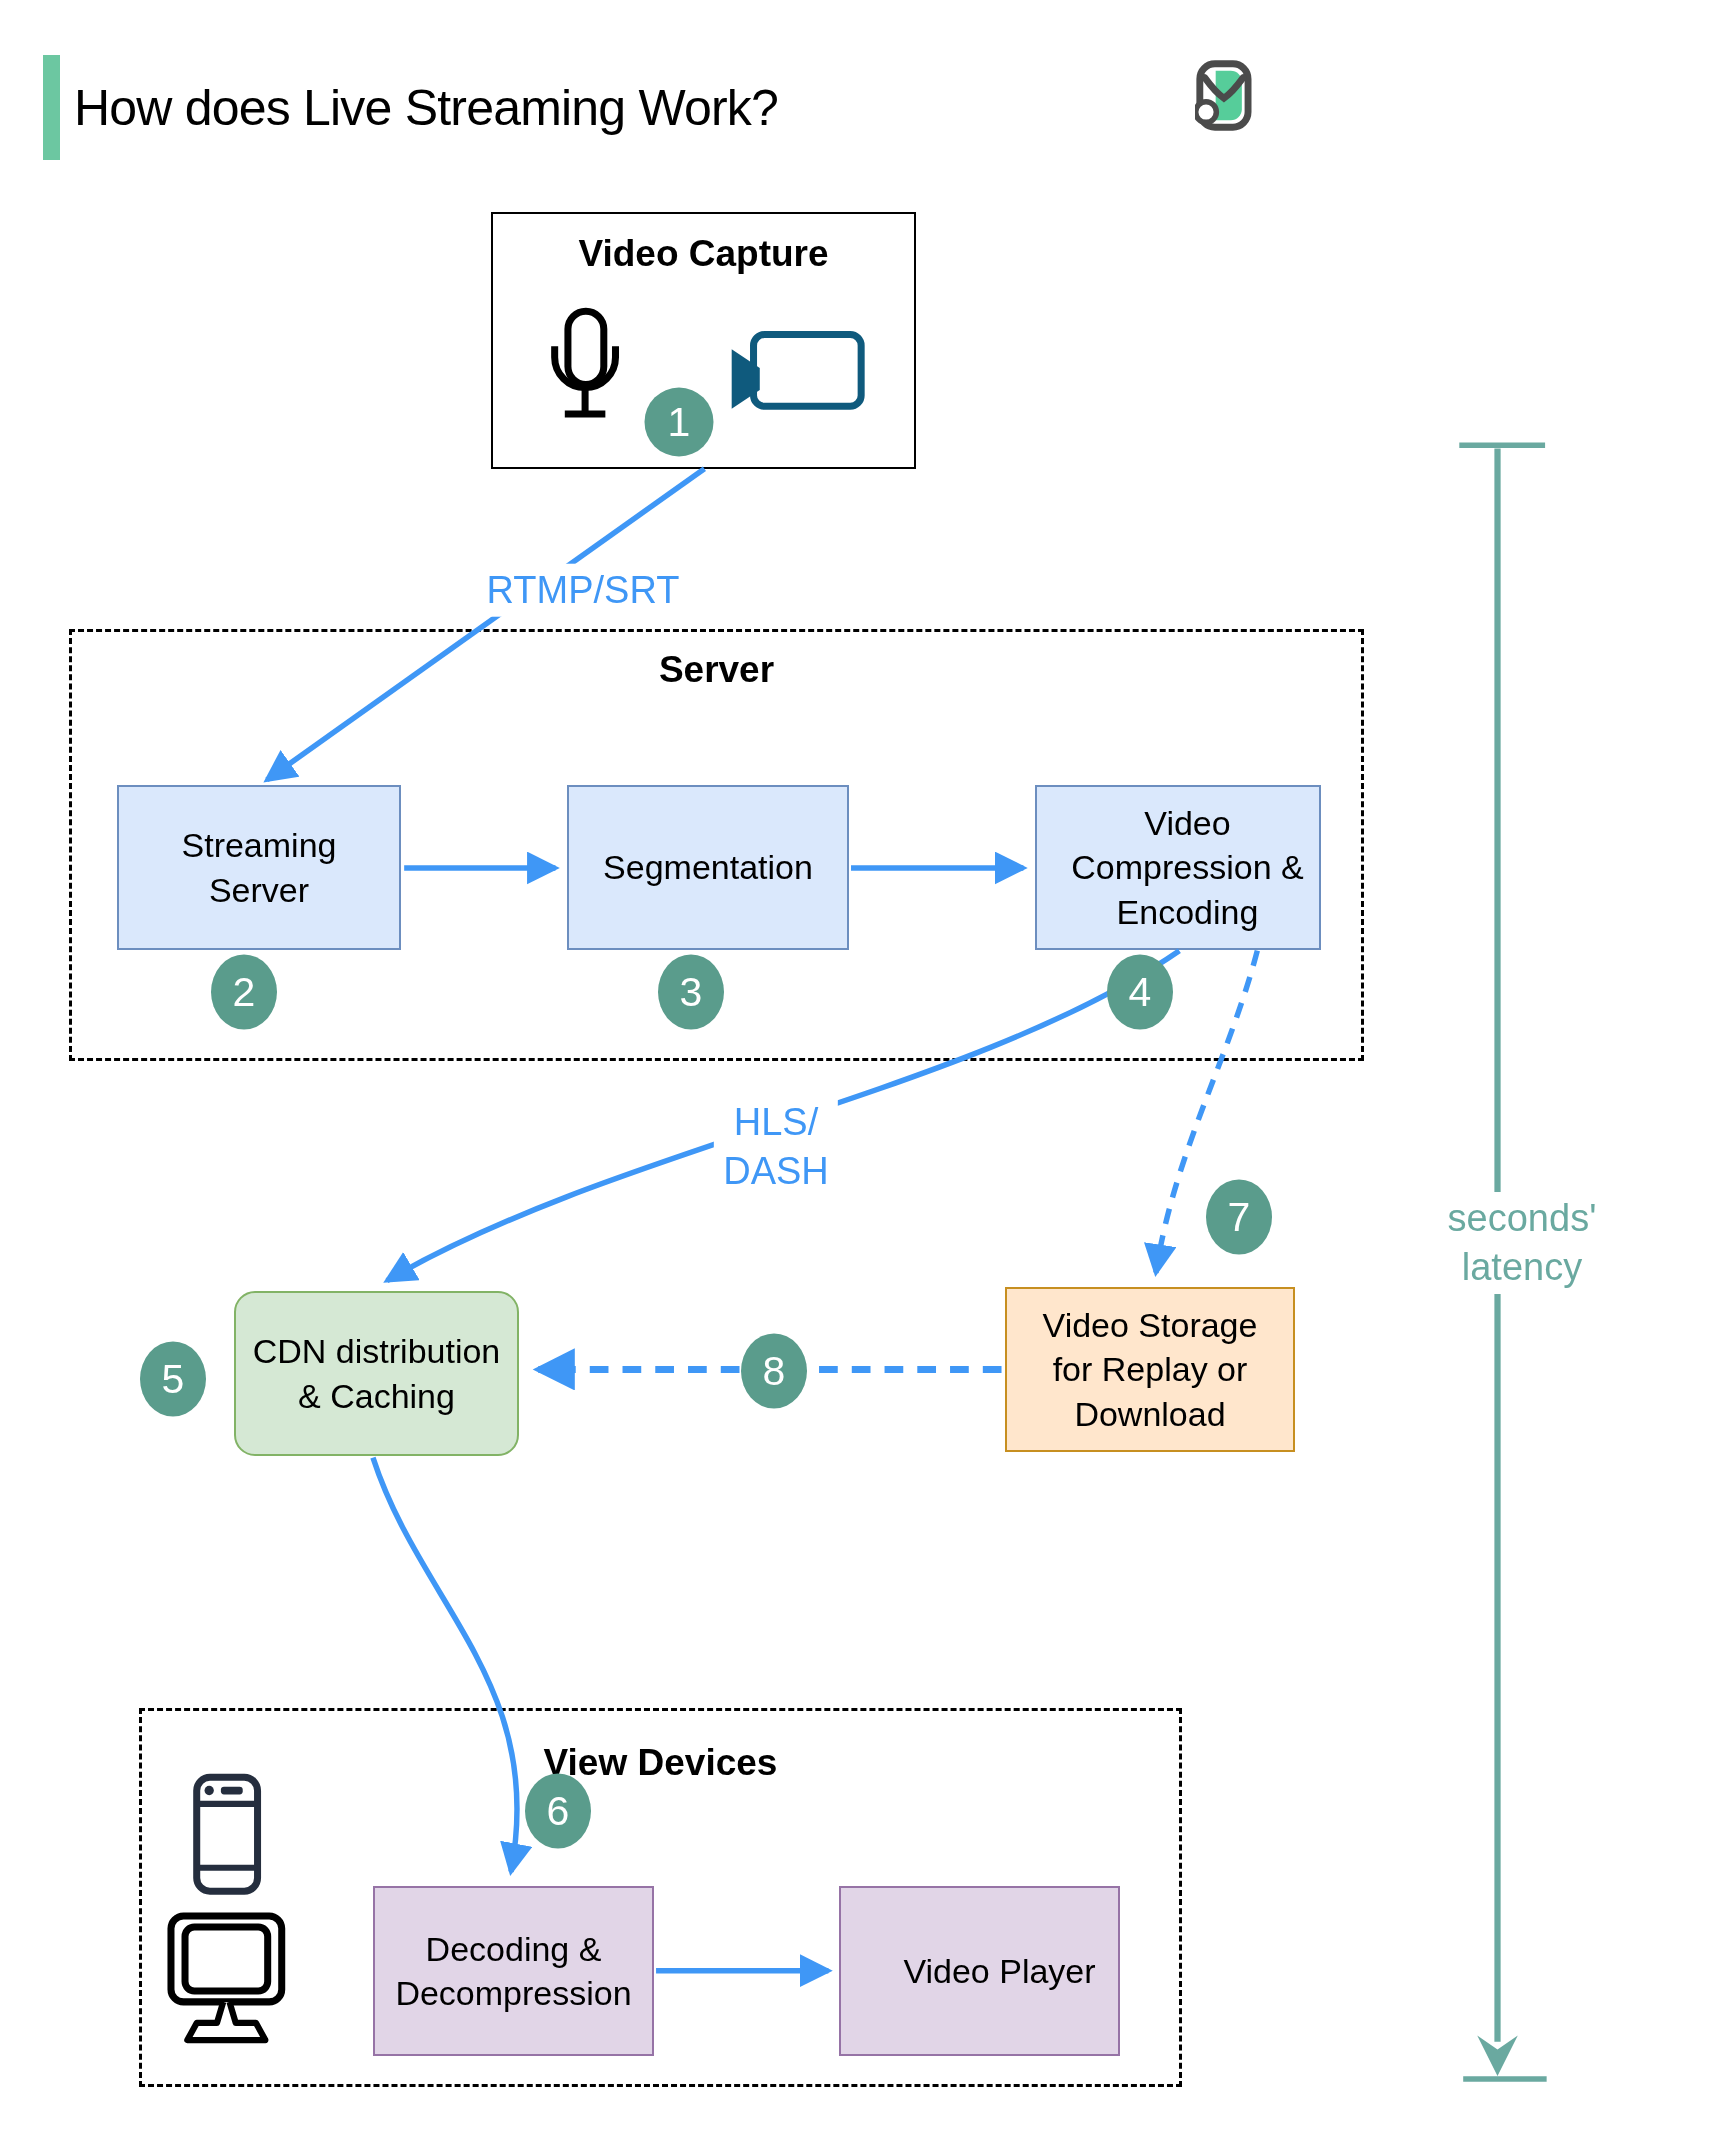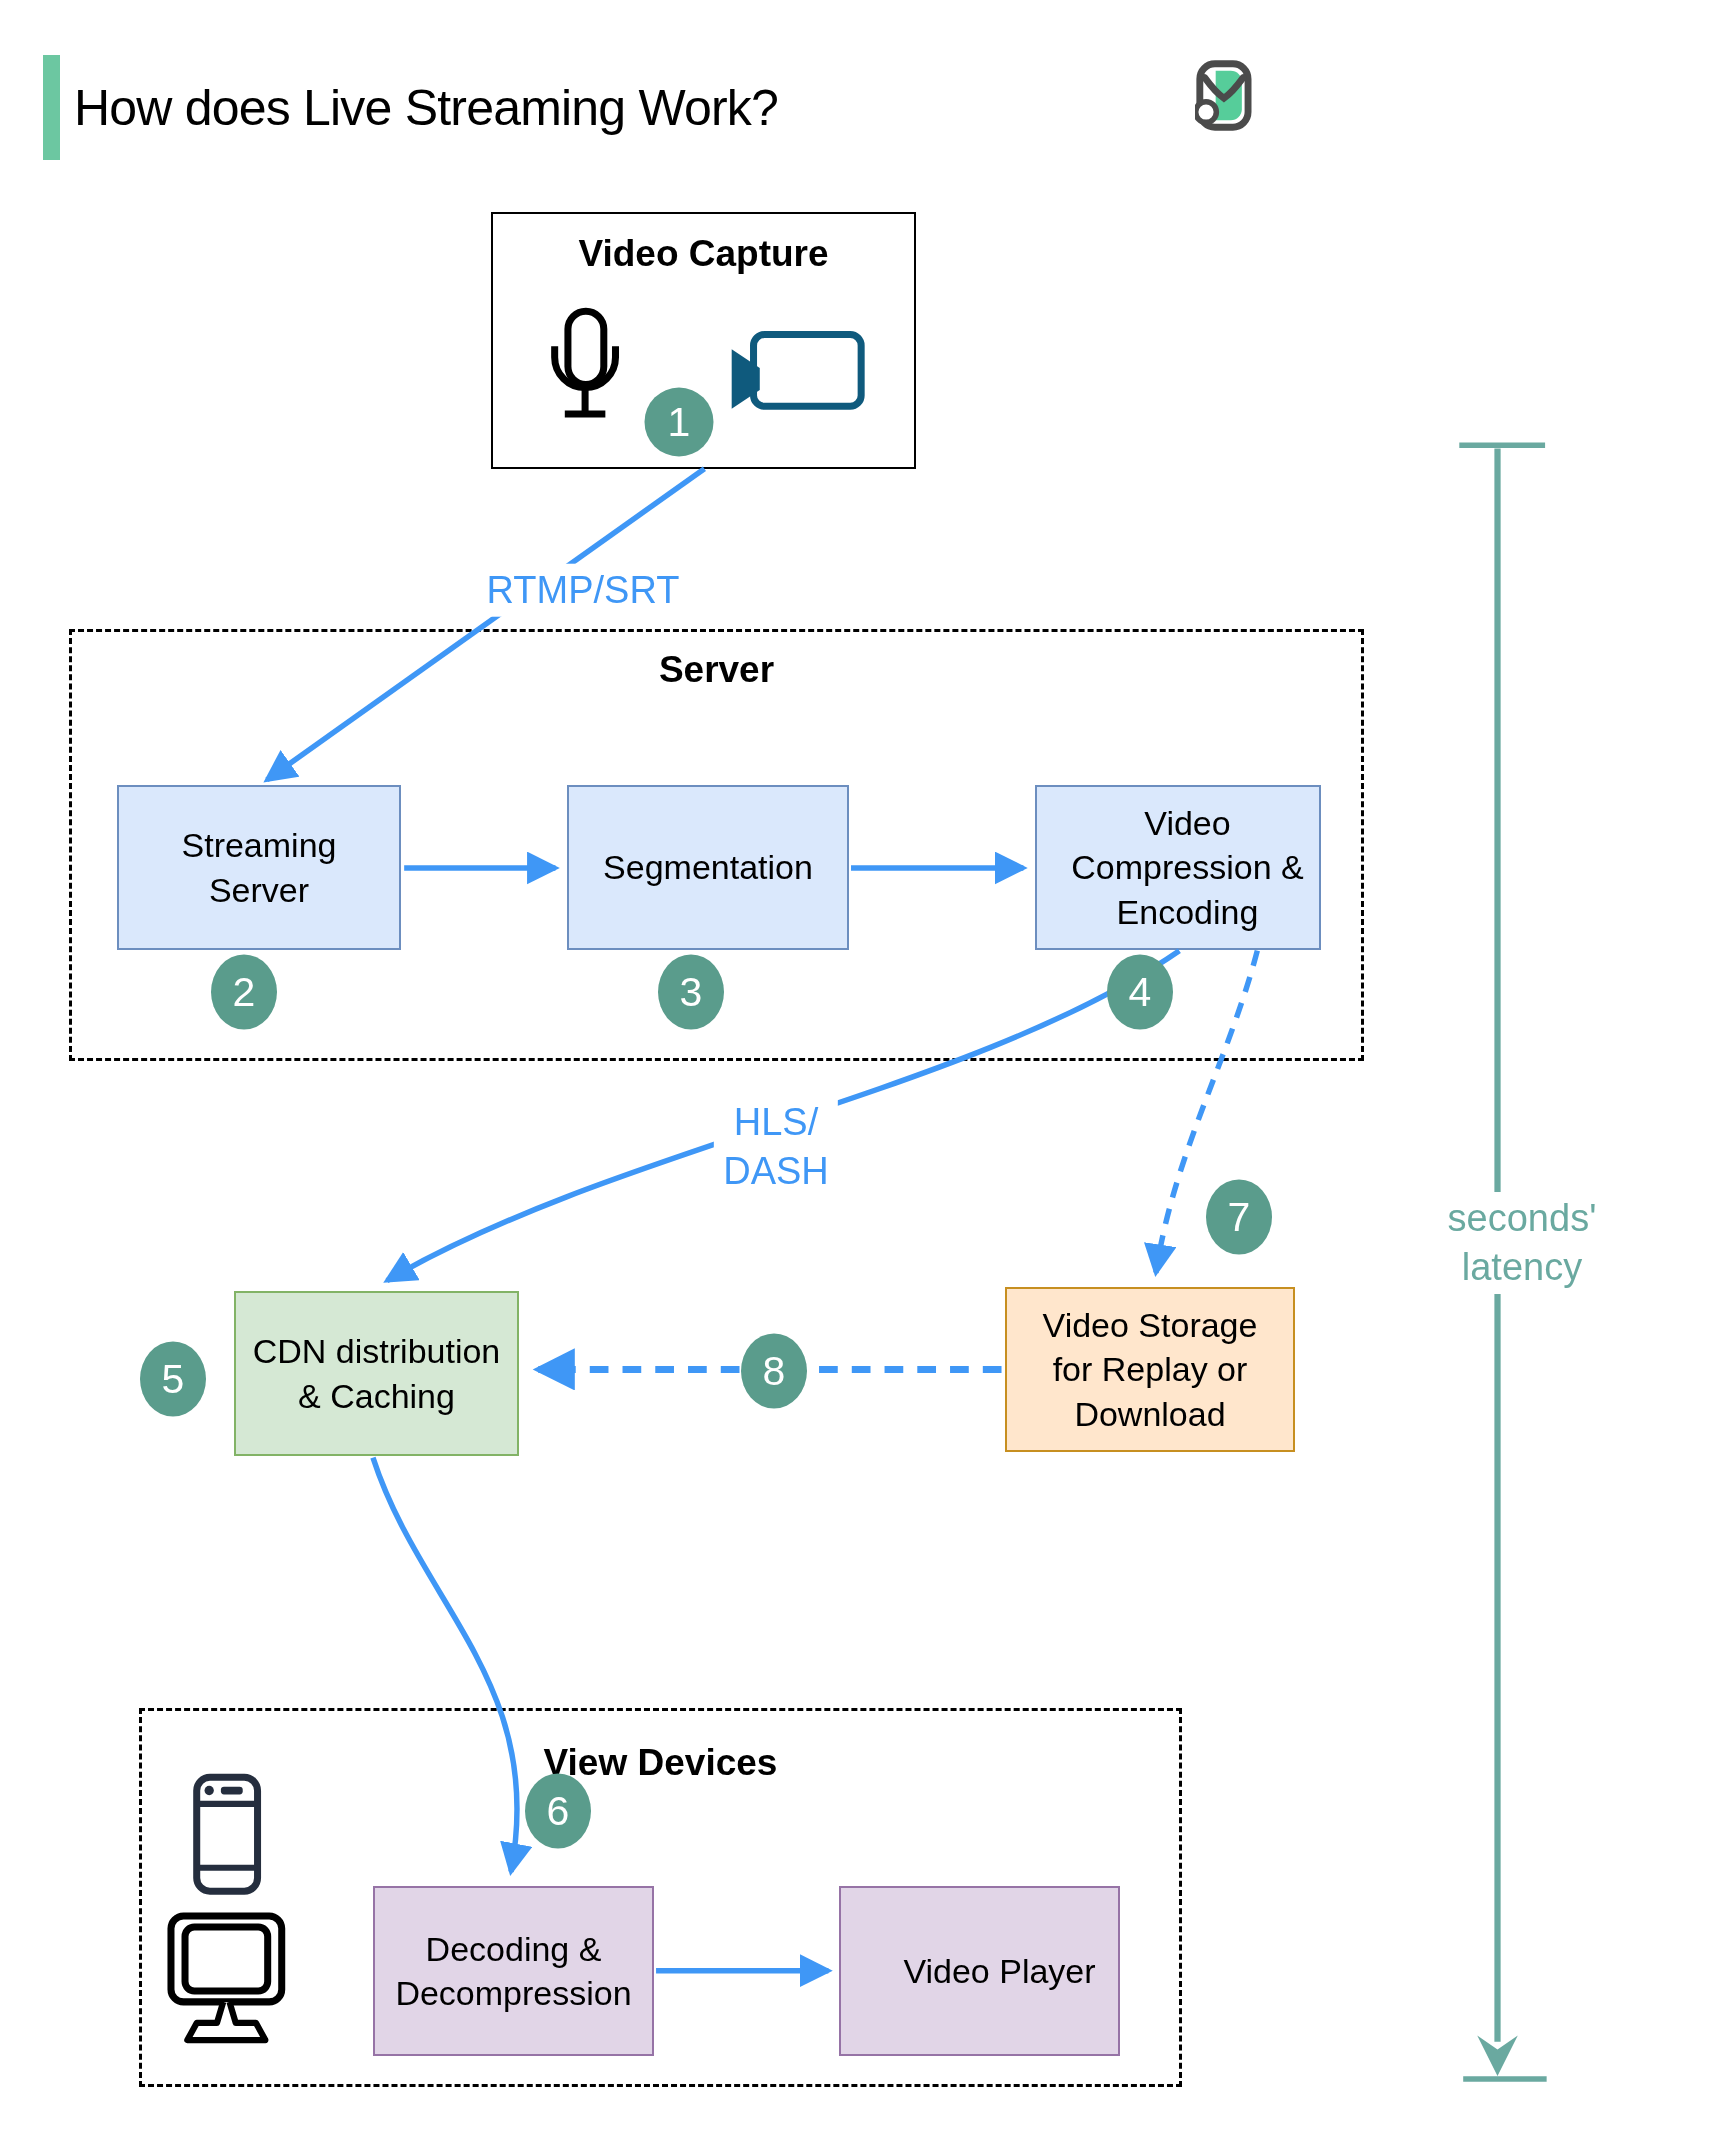--- a/index.html
+++ b/index.html
@@ -59,21 +59,21 @@
   .node{
     position:absolute;
     display:flex;align-items:center;justify-content:center;
     text-align:center;white-space:pre-line;
     font-size:34px;line-height:1.3;
     border:2.3px solid;
     box-sizing:border-box;
     z-index:2;
   }
   .node.blue  {background:var(--node-blue-fill,#dae8fc);  border-color:var(--node-blue-border,#6c8ebf);}
-  .node.green {background:var(--node-green-fill,#d5e8d4); border-color:var(--node-green-border,#82b366);}
+  .node.green {background:var(--node-green-fill,#d5e8d4); border-color:var(--node-green-border,#82b366);border-radius:21px;}
   .node.orange{background:var(--node-orange-fill,#ffe6cc);border-color:var(--node-orange-border,#c78f20);}
   .node.purple{background:var(--node-purple-fill,#e1d5e7);border-color:var(--node-purple-border,#9673a6);}
 
   .n-streaming  {left:117px; top:785px;width:284px;height:165px;}
   .n-segment    {left:567px; top:785px;width:282px;height:165px;}
   .n-compress   {left:1035px;top:785px;width:286px;height:165px;padding-left:19px;}
   .n-cdn        {left:234px; top:1291px;width:285px;height:165px;}
   .n-storage    {left:1005px;top:1287px;width:290px;height:165px;}
   .n-decoding   {left:373px; top:1886px;width:281px;height:170px;}
   .n-player     {left:839px;top:1886px;width:281px;height:170px;padding-left:40px;}

